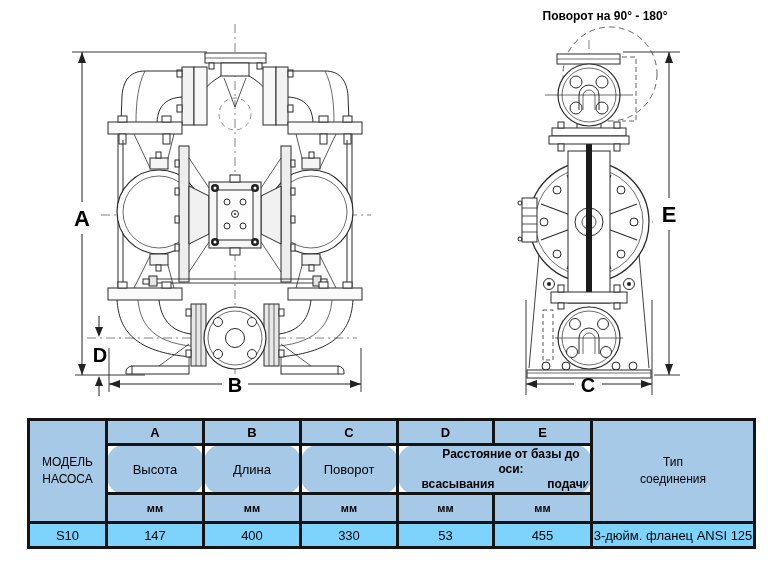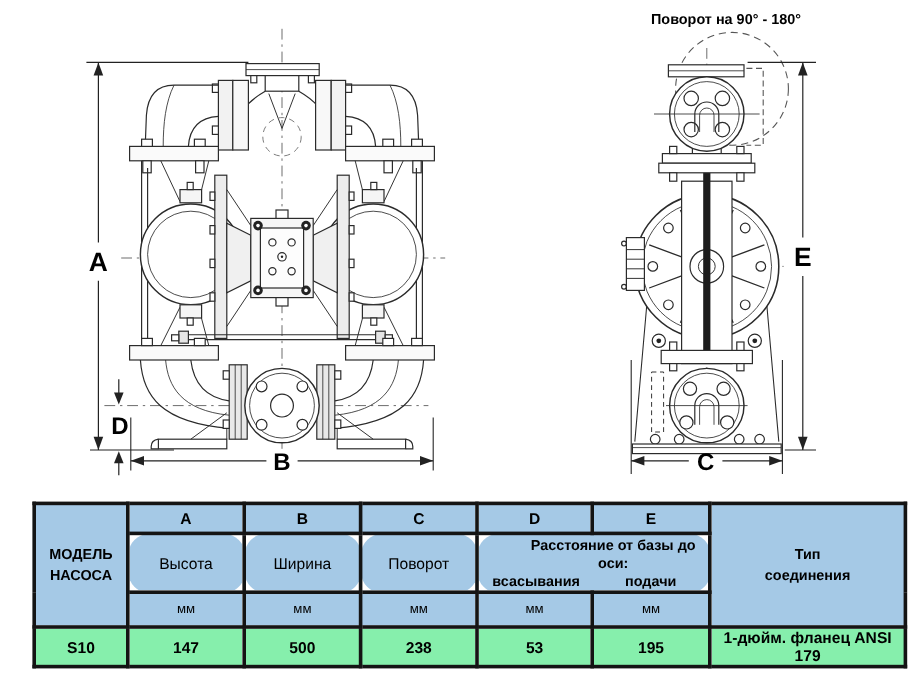--- a/index.html
+++ b/index.html
@@ -5,29 +5,29 @@
   html,body{margin:0;padding:0;background:#ffffff;}
   body{width:768px;height:567px;position:relative;font-family:"Liberation Sans",sans-serif;}
   .canvas{position:absolute;left:0;top:0;width:768px;height:567px;background:#fff;overflow:hidden;padding-left:39px;}
   svg text{font-family:"Liberation Sans",sans-serif;}
   .dimlabel{font-weight:bold;fill:#000;}
   .note{font-weight:bold;fill:#000;font-size:12px;}
 
   table.spec{position:absolute;left:27px;top:418px;border-collapse:collapse;table-layout:fixed;}
   table.spec td{border:3px solid #141414;text-align:center;vertical-align:middle;padding:0;color:#000;overflow:hidden;}
   td.hdr{background:#a5c9e6;}
-  td.val{background:#86efac;font-weight:bold;font-size:13px;}
+  td.val{background:#7dd3fc;font-weight:normal;font-size:13px;}
   td.letter{font-weight:bold;font-size:13px;height:22px;}
   td.name{font-size:13px;font-weight:normal;height:42px;border-radius:17px;}
-  td.model,td.type{font-weight:bold;font-size:12px;white-space:pre-line;line-height:1.4;}
-  td.unit{font-weight:normal;font-size:11px;height:26px;}
+  td.model,td.type{font-weight:normal;font-size:12px;white-space:pre-line;line-height:1.4;}
+  td.unit{font-weight:bold;font-size:11px;height:26px;}
   td.datarow{height:22px;}
   .de-title{font-weight:bold;font-size:12px;line-height:1.25;padding-top:1px;margin-left:33px;}
   .de-sub{display:flex;font-weight:bold;font-size:12px;line-height:1.25;}
-  .de-sub span{flex:1;text-align:center;}
+  .de-sub span{flex:1;text-align:right;}
 </style>
 </head>
 <body>
 
 <div class="canvas">
 
 <svg width="768" height="416" viewBox="0 0 768 416">
 
   <g stroke="#2b2b2b" stroke-width="1" fill="none">
 
@@ -348,42 +348,42 @@
       <td class="hdr letter">A</td>
       <td class="hdr letter">B</td>
       <td class="hdr letter">C</td>
       <td class="hdr letter">D</td>
       <td class="hdr letter">E</td>
       <td class="hdr type" rowspan="3">Тип
 соединения</td>
     </tr>
     <tr>
       <td class="hdr name">Высота</td>
-      <td class="hdr name">Ширина</td>
+      <td class="hdr name">Длина</td>
       <td class="hdr name">Поворот</td>
       <td class="hdr name" colspan="2">
         <div class="de-title">Расстояние от базы до оси:</div>
         <div class="de-sub">
           <span>всасывания</span>
           <span>подачи</span>
         </div>
       </td>
     </tr>
     <tr>
       <td class="hdr unit">мм</td>
       <td class="hdr unit">мм</td>
       <td class="hdr unit">мм</td>
       <td class="hdr unit">мм</td>
       <td class="hdr unit">мм</td>
     </tr>
     <tr>
       <td class="val datarow">S10</td>
       <td class="val datarow">147</td>
-      <td class="val datarow">500</td>
-      <td class="val datarow">238</td>
+      <td class="val datarow">400</td>
+      <td class="val datarow">330</td>
       <td class="val datarow">53</td>
-      <td class="val datarow">195</td>
-      <td class="val datarow">1-дюйм. фланец ANSI 179</td>
+      <td class="val datarow">455</td>
+      <td class="val datarow">3-дюйм. фланец ANSI 125</td>
     </tr>
   </tbody>
 </table>
 
 </div>
 
 </body></html>

